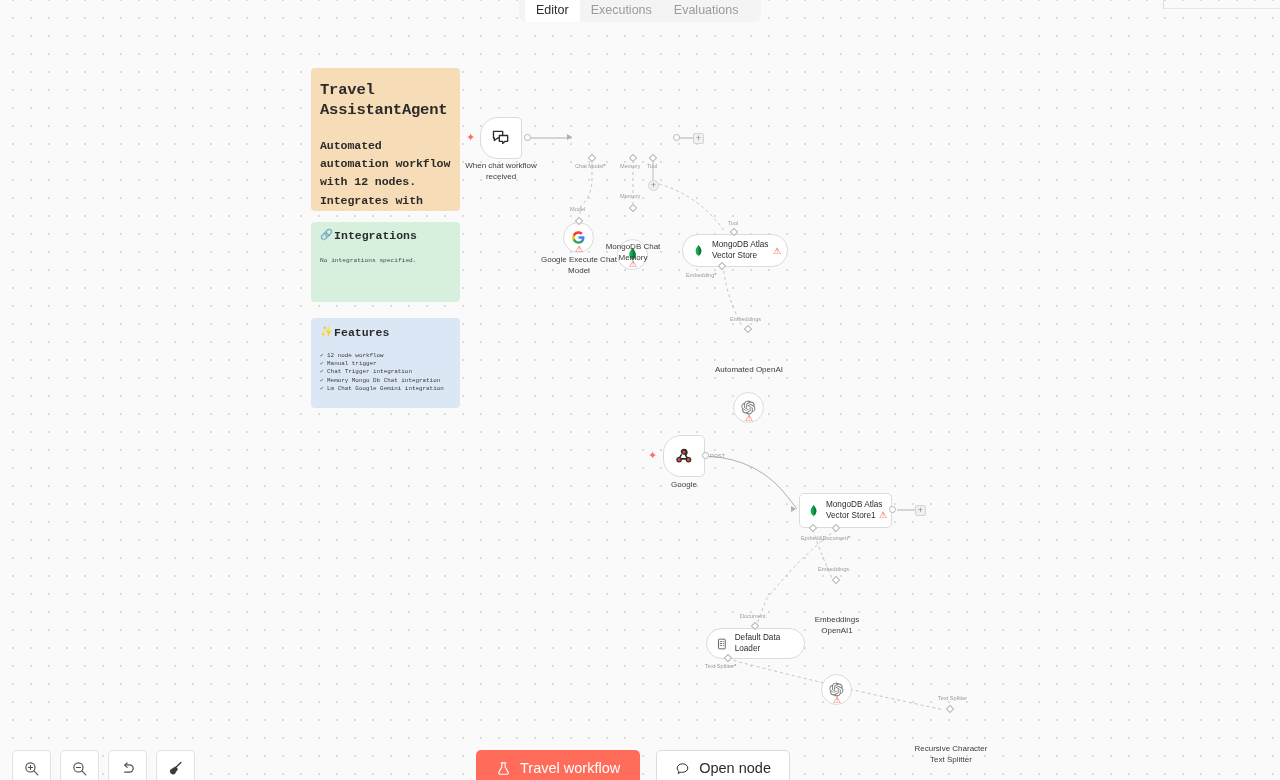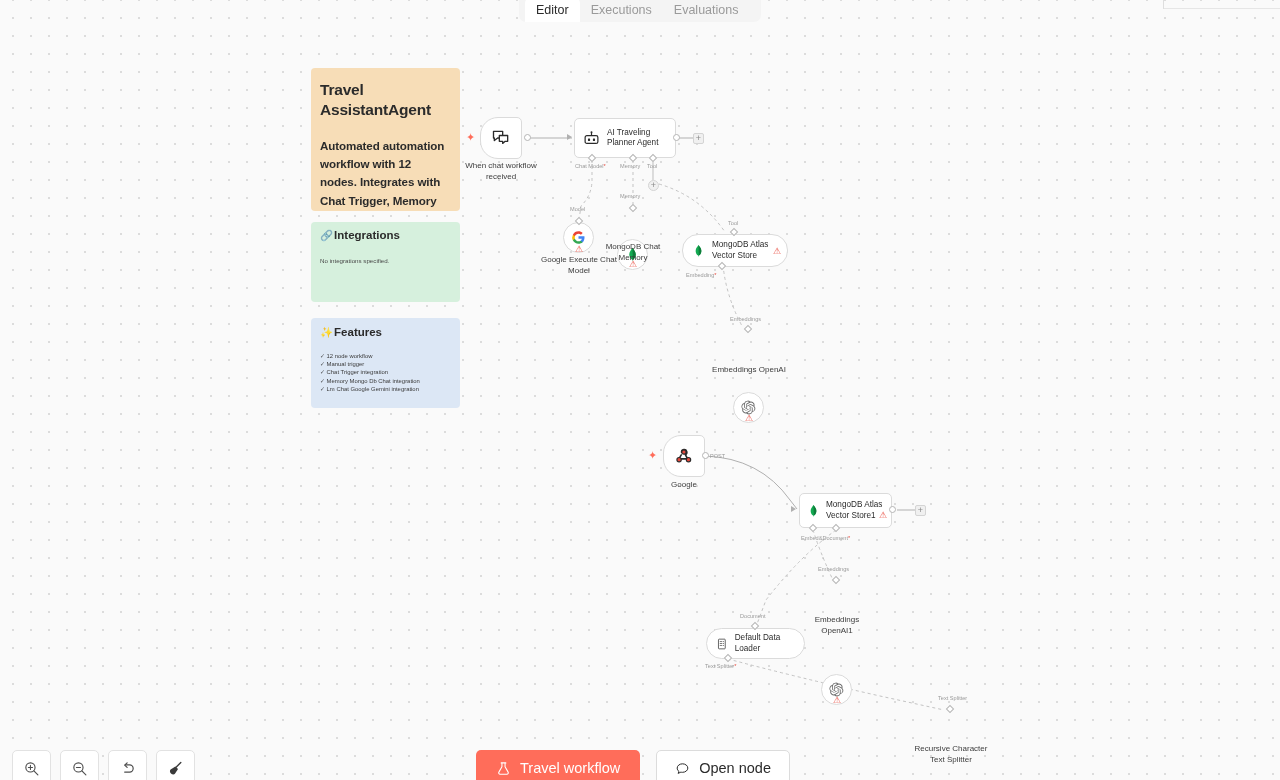--- a/index.html
+++ b/index.html
@@ -44,20 +44,21 @@
   .topright-bar {
     position: absolute; left: 1164px; top: 8px; width: 116px; height: 1px;
     background: #e6e6e6; z-index: 29;
   }
 
   
   .sticky {
     position: absolute;
     border-radius: 4px;
     z-index: 5;
+    font-family: Liberation Mono, monospace;
   }
   .sticky-title-lg {
     font-size: 15.5px; font-weight: bold; color: #2b2b2b;
     line-height: 20px; letter-spacing: -0.2px;
   }
   .sticky-body {
     font-size: 11.6px; font-weight: bold; color: #2b2b2b;
     line-height: 18.2px; letter-spacing: -0.1px;
   }
   #sticky-overview {
@@ -284,31 +285,20 @@
     <svg width="20" height="20" viewBox="0 0 24 24">
       <path d="M3 4h11v8H8l-4 3v-3H3z" fill="none" stroke="#2b2b2b" stroke-width="1.6" stroke-linejoin="round"></path>
       <path d="M10 9h10v7h-3l-3 2.5V16h-4z" fill="#ffffff" stroke="#2b2b2b" stroke-width="1.6" stroke-linejoin="round"></path>
     </svg>
   </div>
   <div class="port" style="left:524px; top:134px;"></div>
   <div class="node-label" style="left:458px; top:161px; width:86px;">When chat workflow
 received</div>
 
   <div class="port-in-arrow" style="left:567px; top:134px;"></div>
-  <div class="node node-rect" style="left:574px; top:118px; width:102px; height:40px;">
-    <svg width="17" height="17" viewBox="0 0 24 24">
-      <rect x="3" y="8" width="18" height="11" rx="2.5" fill="none" stroke="#2b2b2b" stroke-width="1.7"></rect>
-      <path d="M12 4v4" stroke="#2b2b2b" stroke-width="1.7"></path>
-      <circle cx="12" cy="3.2" r="1.4" fill="#2b2b2b"></circle>
-      <rect x="7" y="12" width="3" height="3.4" rx="0.6" fill="#2b2b2b"></rect>
-      <rect x="14" y="12" width="3" height="3.4" rx="0.6" fill="#2b2b2b"></rect>
-    </svg>
-    <span class="node-title">AI Traveling
-Planner Agent</span>
-  </div>
   <div class="port" style="left:673px; top:134px;"></div>
   <div class="plus-btn" style="left:693px; top:133px;">+</div>
 
   <div class="diamond" style="left:589px; top:155px;"></div>
   <div class="conn-label" style="left:575px; top:163px;"><span>Chat Model</span><span class="req">*</span></div>
 
   <div class="diamond" style="left:630px; top:155px;"></div>
   <div class="conn-label" style="left:620px; top:163px;">Memory</div>
 
   <div class="diamond" style="left:650px; top:155px;"></div>
@@ -356,21 +346,21 @@
   <div class="conn-label" style="left:686px; top:272px;"><span>Embedding</span><span class="req">*</span></div>
 
   <div class="diamond" style="left:745px; top:326px;"></div>
   <div class="conn-label" style="left:730px; top:316px;">Embeddings</div>
   <div class="node node-circle" style="left:733px; top:330px;">
     <svg width="15" height="15" viewBox="0 0 24 24">
       <path d="M21.4 9.8a5.6 5.6 0 0 0-.5-4.6 5.7 5.7 0 0 0-6.1-2.7A5.6 5.6 0 0 0 10.6 1a5.7 5.7 0 0 0-5.4 3.9 5.6 5.6 0 0 0-3.7 2.7 5.7 5.7 0 0 0 .7 6.6 5.6 5.6 0 0 0 .5 4.6 5.7 5.7 0 0 0 6.1 2.7A5.6 5.6 0 0 0 13 23a5.7 5.7 0 0 0 5.4-3.9 5.6 5.6 0 0 0 3.7-2.7 5.7 5.7 0 0 0-.7-6.6zM13 21.4a4.2 4.2 0 0 1-2.7-1l.13-.08 4.5-2.6a.73.73 0 0 0 .37-.64v-6.35l1.9 1.1a.07.07 0 0 1 .04.05v5.26a4.24 4.24 0 0 1-4.24 4.24zM3.9 17.5a4.2 4.2 0 0 1-.5-2.83l.13.08 4.5 2.6a.73.73 0 0 0 .74 0l5.5-3.18v2.2a.07.07 0 0 1-.03.06l-4.55 2.63a4.24 4.24 0 0 1-5.79-1.55zM2.72 8.2a4.2 4.2 0 0 1 2.2-1.85v5.35a.73.73 0 0 0 .37.63l5.5 3.18-1.9 1.1a.07.07 0 0 1-.07 0L4.22 14a4.24 4.24 0 0 1-1.5-5.79zm15.6 3.63l-5.5-3.18 1.9-1.1a.07.07 0 0 1 .07 0l4.56 2.63a4.24 4.24 0 0 1-.65 7.64v-5.35a.73.73 0 0 0-.38-.64zm1.9-2.84l-.13-.08-4.5-2.6a.73.73 0 0 0-.74 0L9.25 9.5V7.3a.07.07 0 0 1 .03-.06l4.55-2.63a4.24 4.24 0 0 1 6.3 4.38zM8.2 12.9l-1.9-1.1a.07.07 0 0 1-.04-.05V6.5a4.24 4.24 0 0 1 6.95-3.25l-.13.08-4.5 2.6a.73.73 0 0 0-.37.64zm1.03-2.23l2.45-1.42 2.45 1.42v2.83l-2.45 1.41-2.45-1.41z" fill="#6f6f6f"></path>
     </svg>
     <span class="warn" style="left:11px; top:21px;">⚠</span>
   </div>
-  <div class="node-label" style="left:705px; top:365px; width:88px;">Embeddings OpenAI</div>
+  <div class="node-label" style="left:705px; top:365px; width:88px;">Automated OpenAI</div>
 
   <div class="bolt" style="left:648px; top:450px;">✦</div>
   <div class="node node-trigger" style="left:663px; top:435px;">
     <svg width="20" height="20" viewBox="0 0 24 24">
       <path d="M9 7.5a3.2 3.2 0 1 1 4.6 2.9l2.5 4.6" fill="none" stroke="#2b2b2b" stroke-width="1.9" stroke-linecap="round"></path>
       <path d="M8.7 10.6l-2.6 4.6" fill="none" stroke="#2b2b2b" stroke-width="1.9" stroke-linecap="round"></path>
       <path d="M6.6 15.4h10" fill="none" stroke="#2b2b2b" stroke-width="1.9" stroke-linecap="round"></path>
       <circle cx="11.9" cy="7.2" r="2.6" fill="#e8483c"></circle>
       <circle cx="6.1" cy="16.4" r="2.6" fill="#e8483c"></circle>
       <circle cx="17.4" cy="16.4" r="2.6" fill="#e8483c"></circle>

